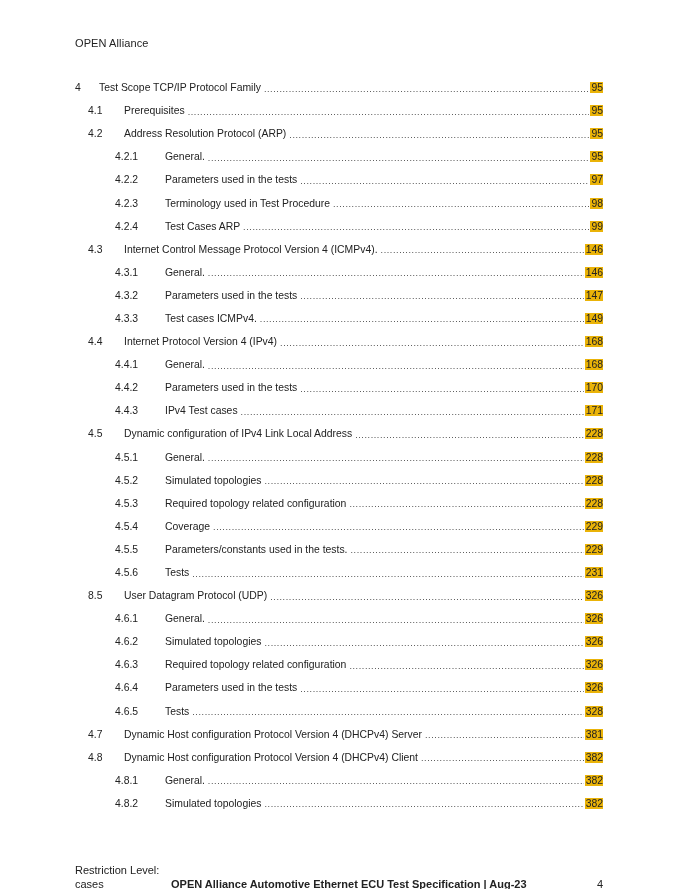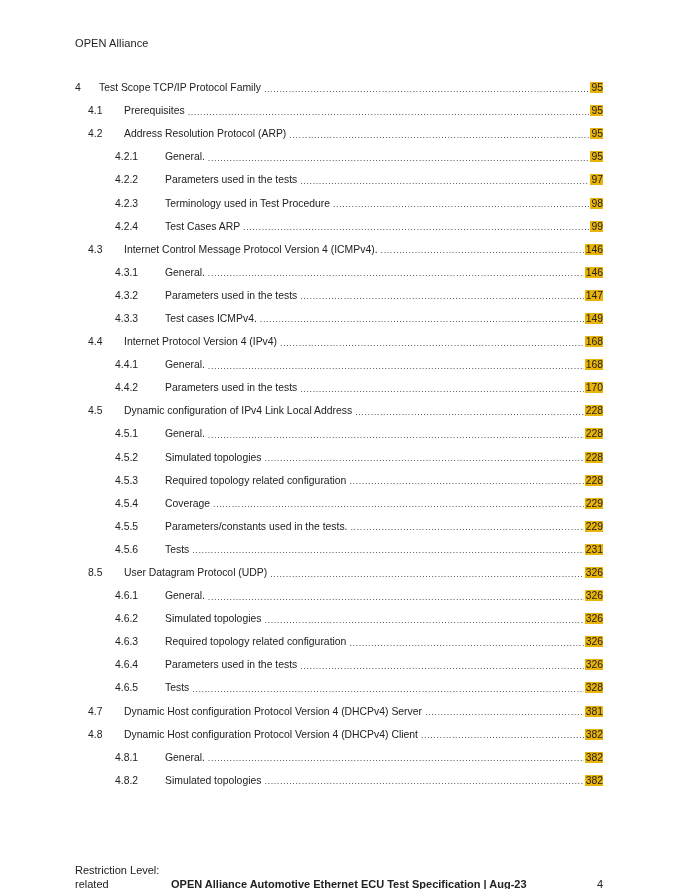--- a/index.html
+++ b/index.html
@@ -108,20 +108,26 @@
       <span class="title">General.</span>
       <span class="dots"></span>
       <span class="page">168</span>
     </div>
     <div class="row l3">
       <span class="num">4.4.2</span>
       <span class="title">Parameters used in the tests</span>
       <span class="dots"></span>
       <span class="page">170</span>
     </div>
+    <div class="row l3">
+      <span class="num">4.4.3</span>
+      <span class="title">IPv4 Test cases</span>
+      <span class="dots"></span>
+      <span class="page">171</span>
+    </div>
     <div class="row l2">
       <span class="num">4.5</span>
       <span class="title">Dynamic configuration of IPv4 Link Local Address</span>
       <span class="dots"></span>
       <span class="page">228</span>
     </div>
     <div class="row l3">
       <span class="num">4.5.1</span>
       <span class="title">General.</span>
       <span class="dots"></span>
@@ -215,17 +221,17 @@
       <span class="num">4.8.2</span>
       <span class="title">Simulated topologies</span>
       <span class="dots"></span>
       <span class="page">382</span>
     </div>
   </div>
 
 <div class="footer">
   <span class="rl">Restriction Level:</span>
   <div class="line2">
-    <span class="pub">related</span>
+    <span class="pub">cases</span>
     <span class="ftitle">OPEN Alliance Automotive Ethernet ECU Test Specification | Aug-23</span>
     <span class="pno">4</span>
   </div>
 </div>
 
 </body></html>

